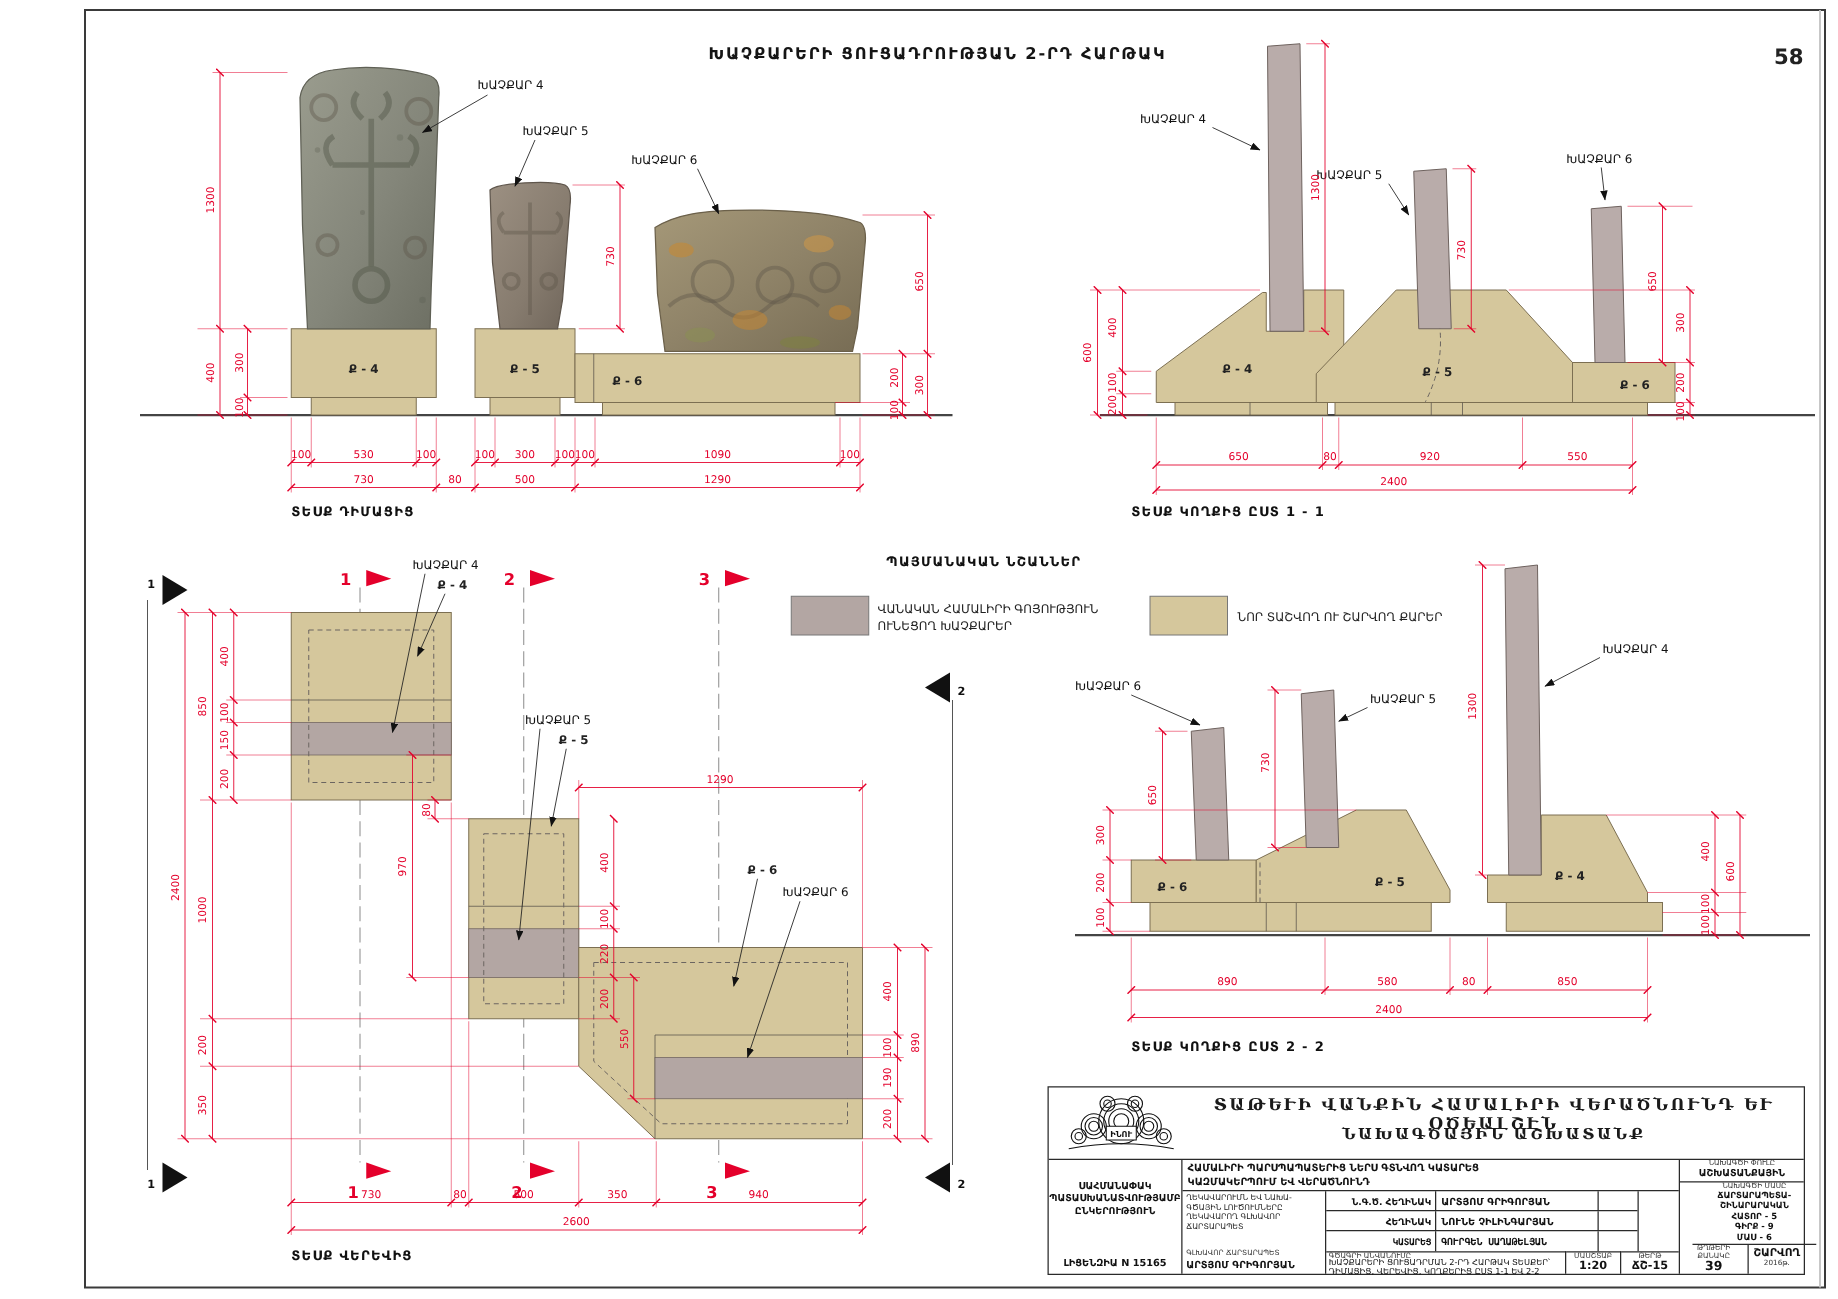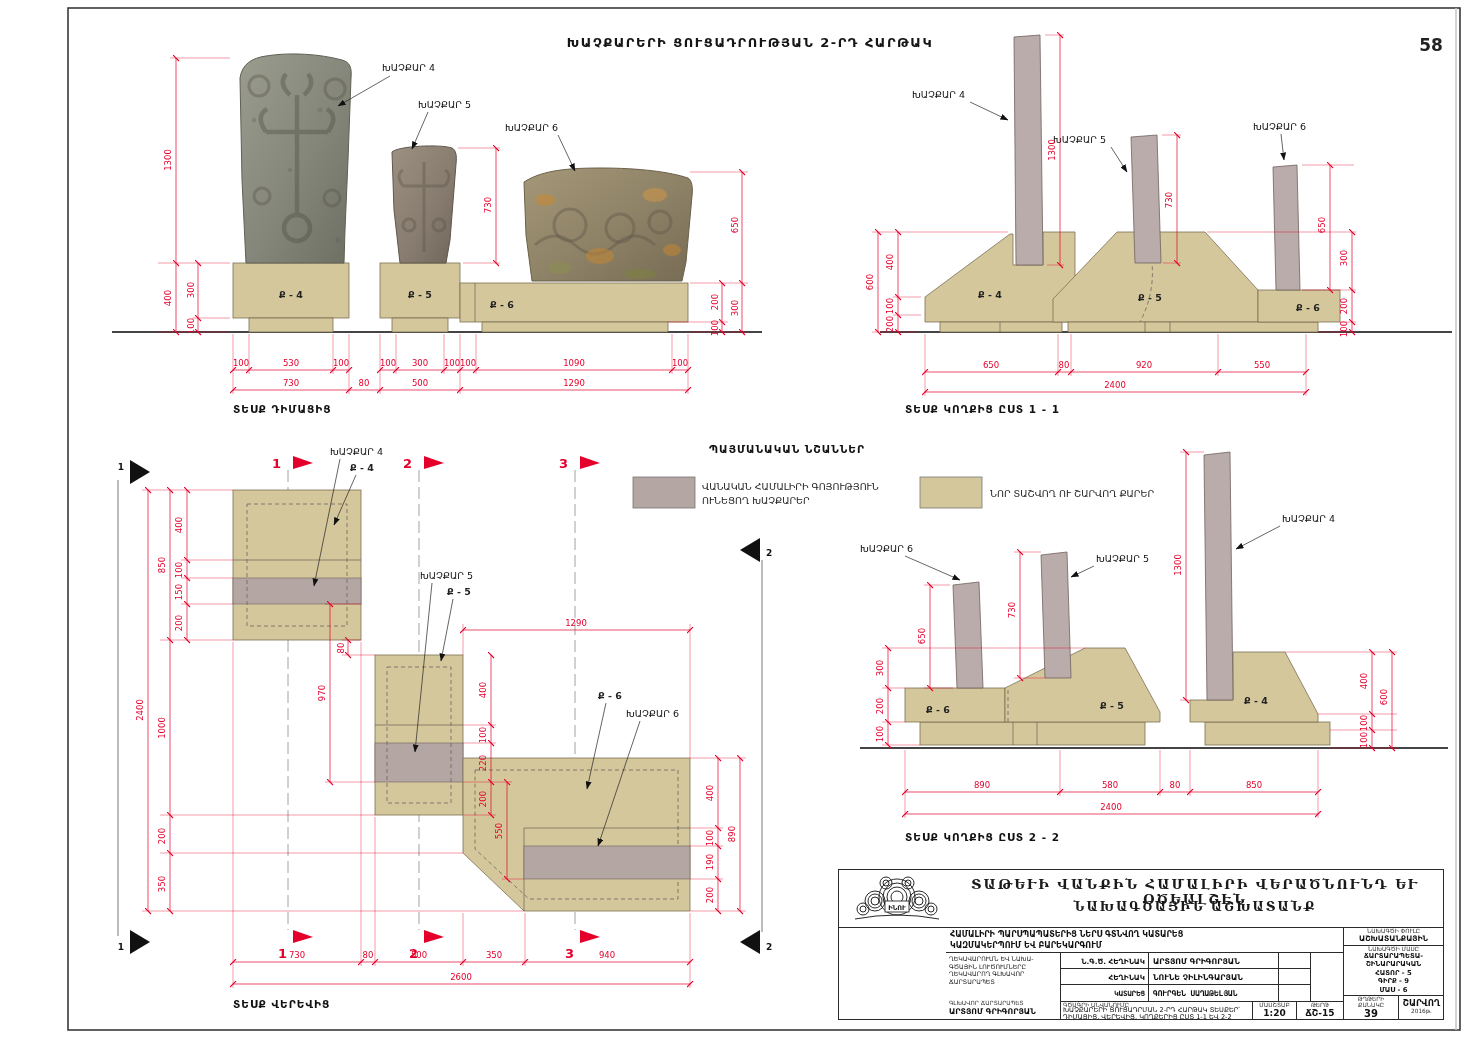--- a/index.html
+++ b/index.html
@@ -555,24 +555,32 @@
             <circle cx="63" cy="12" r="6"></circle>
         <path d="M10,48 Q52,40 94,48"></path>
       </g>
       <rect x="40" y="30" width="24" height="11" fill="#fff" stroke="#111" stroke-width="0.8"></rect>
       <text x="52" y="38.5" text-anchor="middle" style="font:bold 6.5px 'DejaVu Sans',sans-serif;fill:#111;">ԻՆՈՒ</text>
     </svg>
     <div class="orn" style="position:absolute;left:110px;top:7px;width:492px;font-size:13px;">ՏԱԹԵՒԻ ՎԱՆՔԻՆ ՀԱՄԱԼԻՐԻ ՎԵՐԱԾՆՈՒՆԴ ԵՒ ՕԾԵԱԼՇԷՆ</div>
     <div class="orn" style="position:absolute;left:110px;top:30px;width:492px;font-size:12px;">ՆԱԽԱԳԾԱՅԻՆ ԱՇԽԱՏԱՆՔ</div>
   </div>
 
+  <div class="cell bd-r" style="left:0;top:58px;width:107px;height:91px;">
+    <div style="position:absolute;top:16px;left:0;width:100%;text-align:center;font-weight:bold;font-size:7.6px;line-height:10px;">
+      <div>ՍԱՀՄԱՆԱՓԱԿ</div>
+      <div>ՊԱՏԱՍԽԱՆԱՏՎՈՒԹՅԱՄԲ</div>
+      <div>ԸՆԿԵՐՈՒԹՅՈՒՆ</div>
+    </div>
+    <div style="position:absolute;bottom:4px;left:0;width:100%;text-align:center;font-weight:bold;font-size:7.8px;">ԼԻՑԵՆԶԻԱ N 15165</div>
+  </div>
 
   <div class="cell bd-b" style="left:107px;top:58px;width:397px;height:25px;">
     <div class="small-b" style="position:absolute;left:4px;top:2px;">ՀԱՄԱԼԻՐԻ ՊԱՐՍՊԱՊԱՏԵՐԻՑ ՆԵՐՍ ԳՏՆՎՈՂ ԿԱՏԱՐԵՑ</div>
-    <div class="small-b" style="position:absolute;left:4px;top:13px;">ԿԱԶՄԱԿԵՐՊՈՒՄ ԵՎ ԲԱՐԵԿԱՐԳՈՒՄ</div>
+    <div class="small-b" style="position:absolute;left:4px;top:13px;">ԿԱԶՄԱԿԵՐՊՈՒՄ ԵՎ ՎԵՐԱԾՆՈՒՆԴ</div>
   </div>
 
   <div class="cell bd-r" style="left:107px;top:83px;width:115px;height:66px;">
     <div class="note" style="position:absolute;left:3px;top:2px;">
       <div>ՂԵԿԱՎԱՐՈՒՄՆ ԵՎ ՆԱԽԱ-</div>
       <div>ԳԾԱՅԻՆ ԼՈՒԾՈՒՄՆԵՐԸ</div>
       <div>ՂԵԿԱՎԱՐՈՂ ԳԼԽԱՎՈՐ</div>
       <div>ՃԱՐՏԱՐԱՊԵՏ</div>
     </div>
     <div class="tiny" style="position:absolute;left:3px;bottom:13px;">ԳԼԽԱՎՈՐ ՃԱՐՏԱՐԱՊԵՏ</div>
@@ -611,21 +619,21 @@
   <div class="cell bd-t" style="left:458px;top:131px;width:46px;height:18px;text-align:center;">
     <div class="tiny">ԹԵՐԹ</div>
     <div style="font-weight:bold;font-size:9px;">ՃՇ-15</div>
   </div>
 
   <div class="cell bd-l" style="left:504px;top:58px;width:100px;height:91px;">
     <div class="bd-b" style="position:absolute;left:0;top:0;width:100%;height:18px;text-align:center;box-sizing:border-box;">
       <div class="tiny">ՆԱԽԱԳԾԻ ՓՈՒԼԸ</div>
       <div style="font-weight:bold;font-size:7.6px;">ԱՇԽԱՏԱՆՔԱՅԻՆ</div>
     </div>
-    <div class="bd-b" style="position:absolute;left:0;top:18px;width:100%;height:50px;text-align:center;box-sizing:border-box;">
+    <div class="bd-b" style="position:absolute;left:10px;top:18px;width:100%;height:50px;text-align:center;box-sizing:border-box;">
       <div class="tiny">ՆԱԽԱԳԾԻ ՄԱՍԸ</div>
       <div style="font-weight:bold;font-size:6.8px;line-height:8.4px;">
         <div>ՃԱՐՏԱՐԱՊԵՏԱ-</div>
         <div>ՇԻՆԱՐԱՐԱԿԱՆ</div>
         <div>ՀԱՏՈՐ - 5</div>
         <div>ԳԻՐՔ - 9</div>
         <div>ՄԱՍ - 6</div>
       </div>
     </div>
     <div style="position:absolute;left:0;top:68px;width:55px;height:23px;border-right:1px solid #2a2a2a;text-align:center;box-sizing:border-box;">

